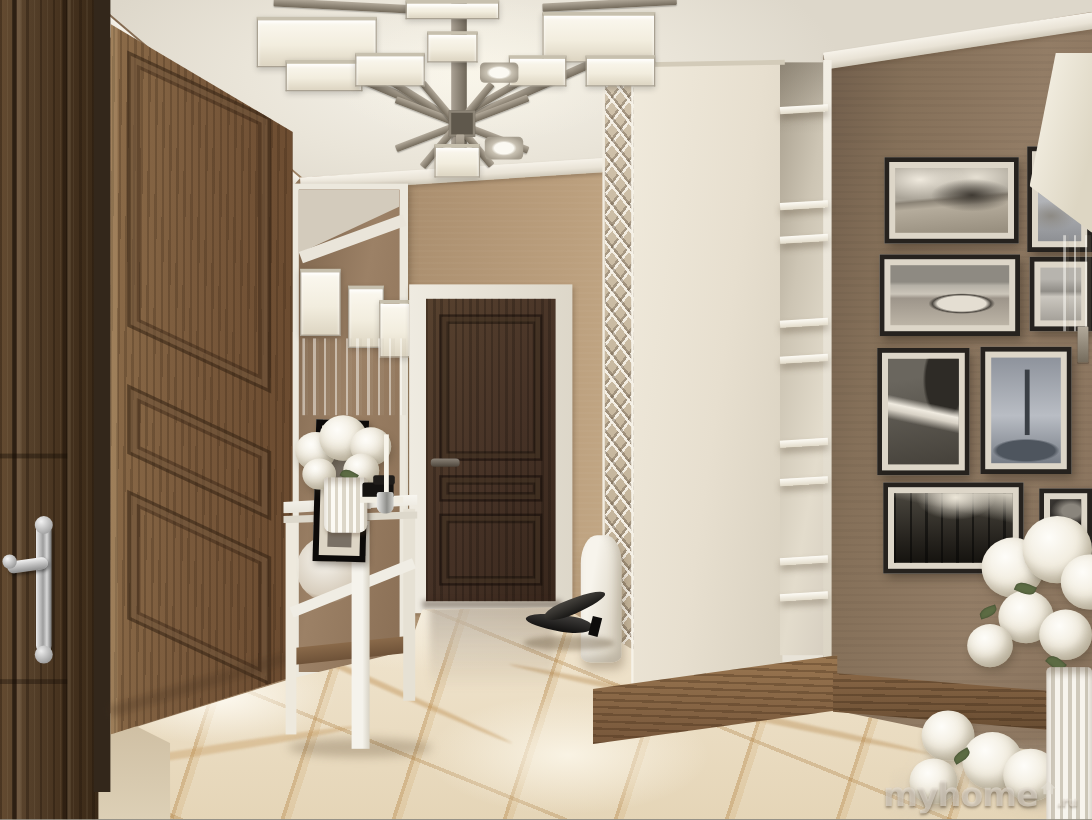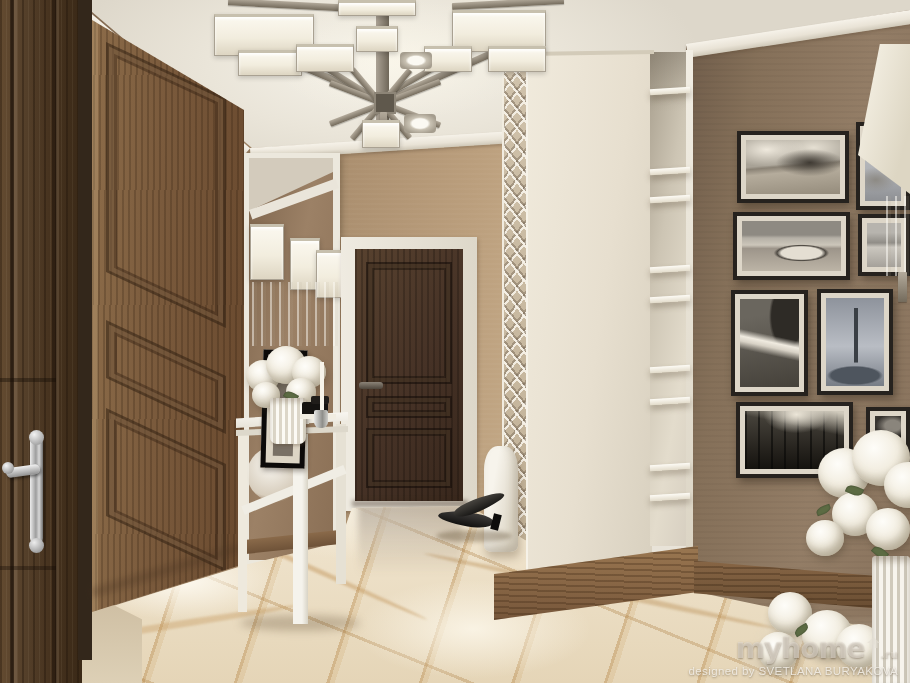--- a/index.html
+++ b/index.html
@@ -253,16 +253,15 @@
   <div class="wm">
     <div class="wm-line1">
       <span class="wm-brand">myhome</span>
       <span class="wm-house">
         <svg width="13" height="11" viewBox="0 0 13 11">
             <path d="M6.5 0 L13 6 H10.5 V11 H7.8 V7.6 H5.2 V11 H2.5 V6 H0 Z" fill="currentColor"></path>
           </svg>
       </span>
       <span class="wm-suffix">.ru</span>
     </div>
-    <div class="wm-credit">designed by SVETLANA BURYAKOVA</div>
   </div>
 
 </div>
 
 </body></html>

